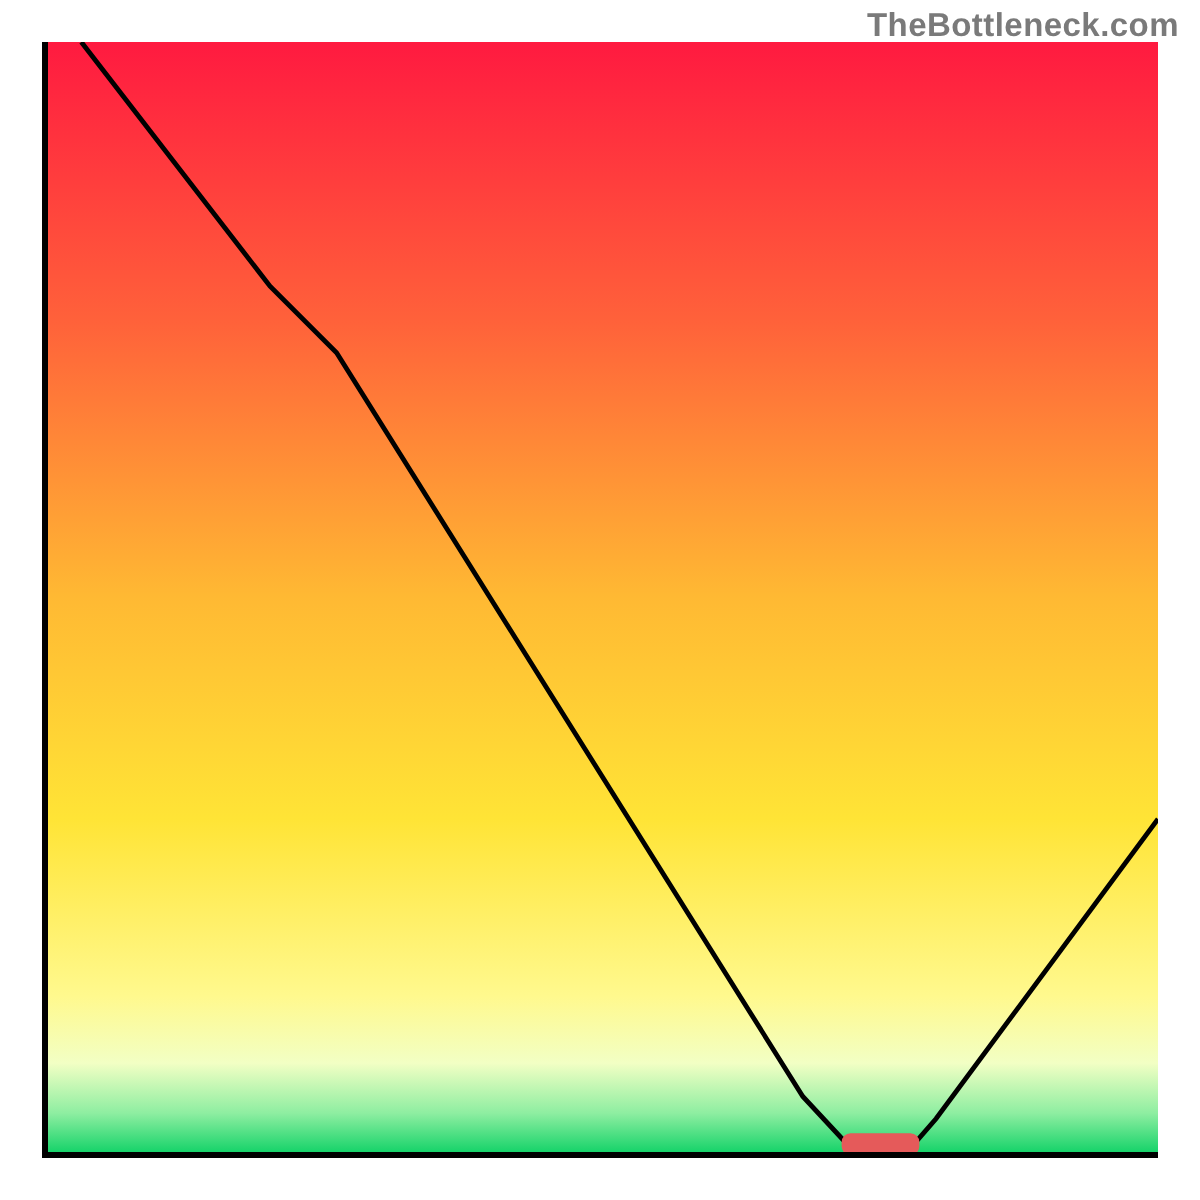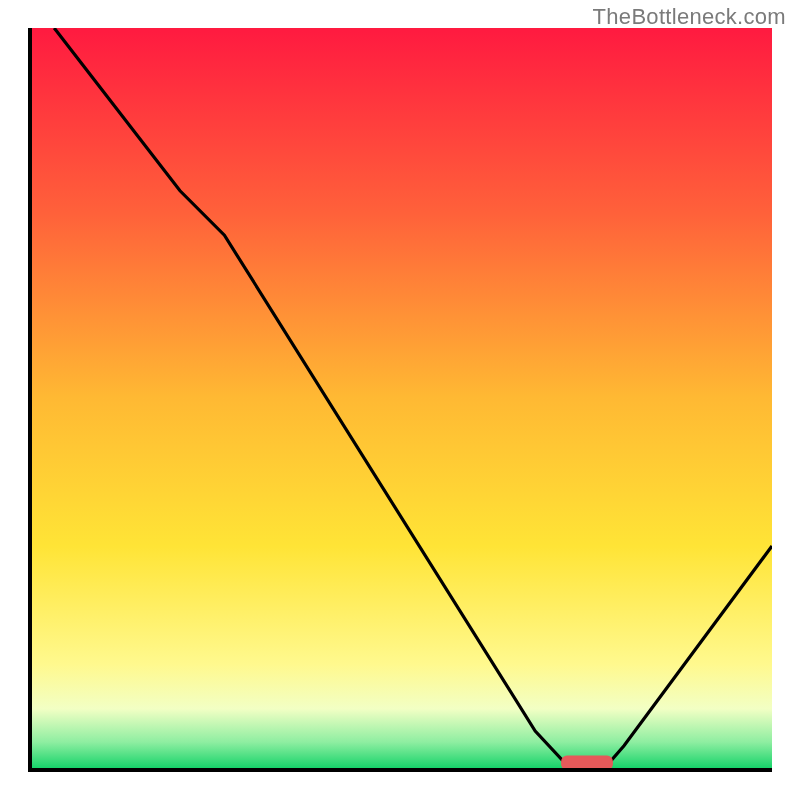--- a/index.html
+++ b/index.html
@@ -9,21 +9,21 @@
     height: 800px;
     position: relative;
     font-family: Arial, sans-serif;
     background: #fff;
   }
   .watermark {
     position: absolute;
     top: 4px;
     right: 14px;
     font-size: 22px;
-    font-weight: normal;
+    font-weight: bold;
     color: #7a7a7a;
     letter-spacing: 0.3px;
     z-index: 10;
   }
   .plot-frame {
     position: absolute;
     left: 28px;
     top: 28px;
     width: 744px;
     height: 744px;

